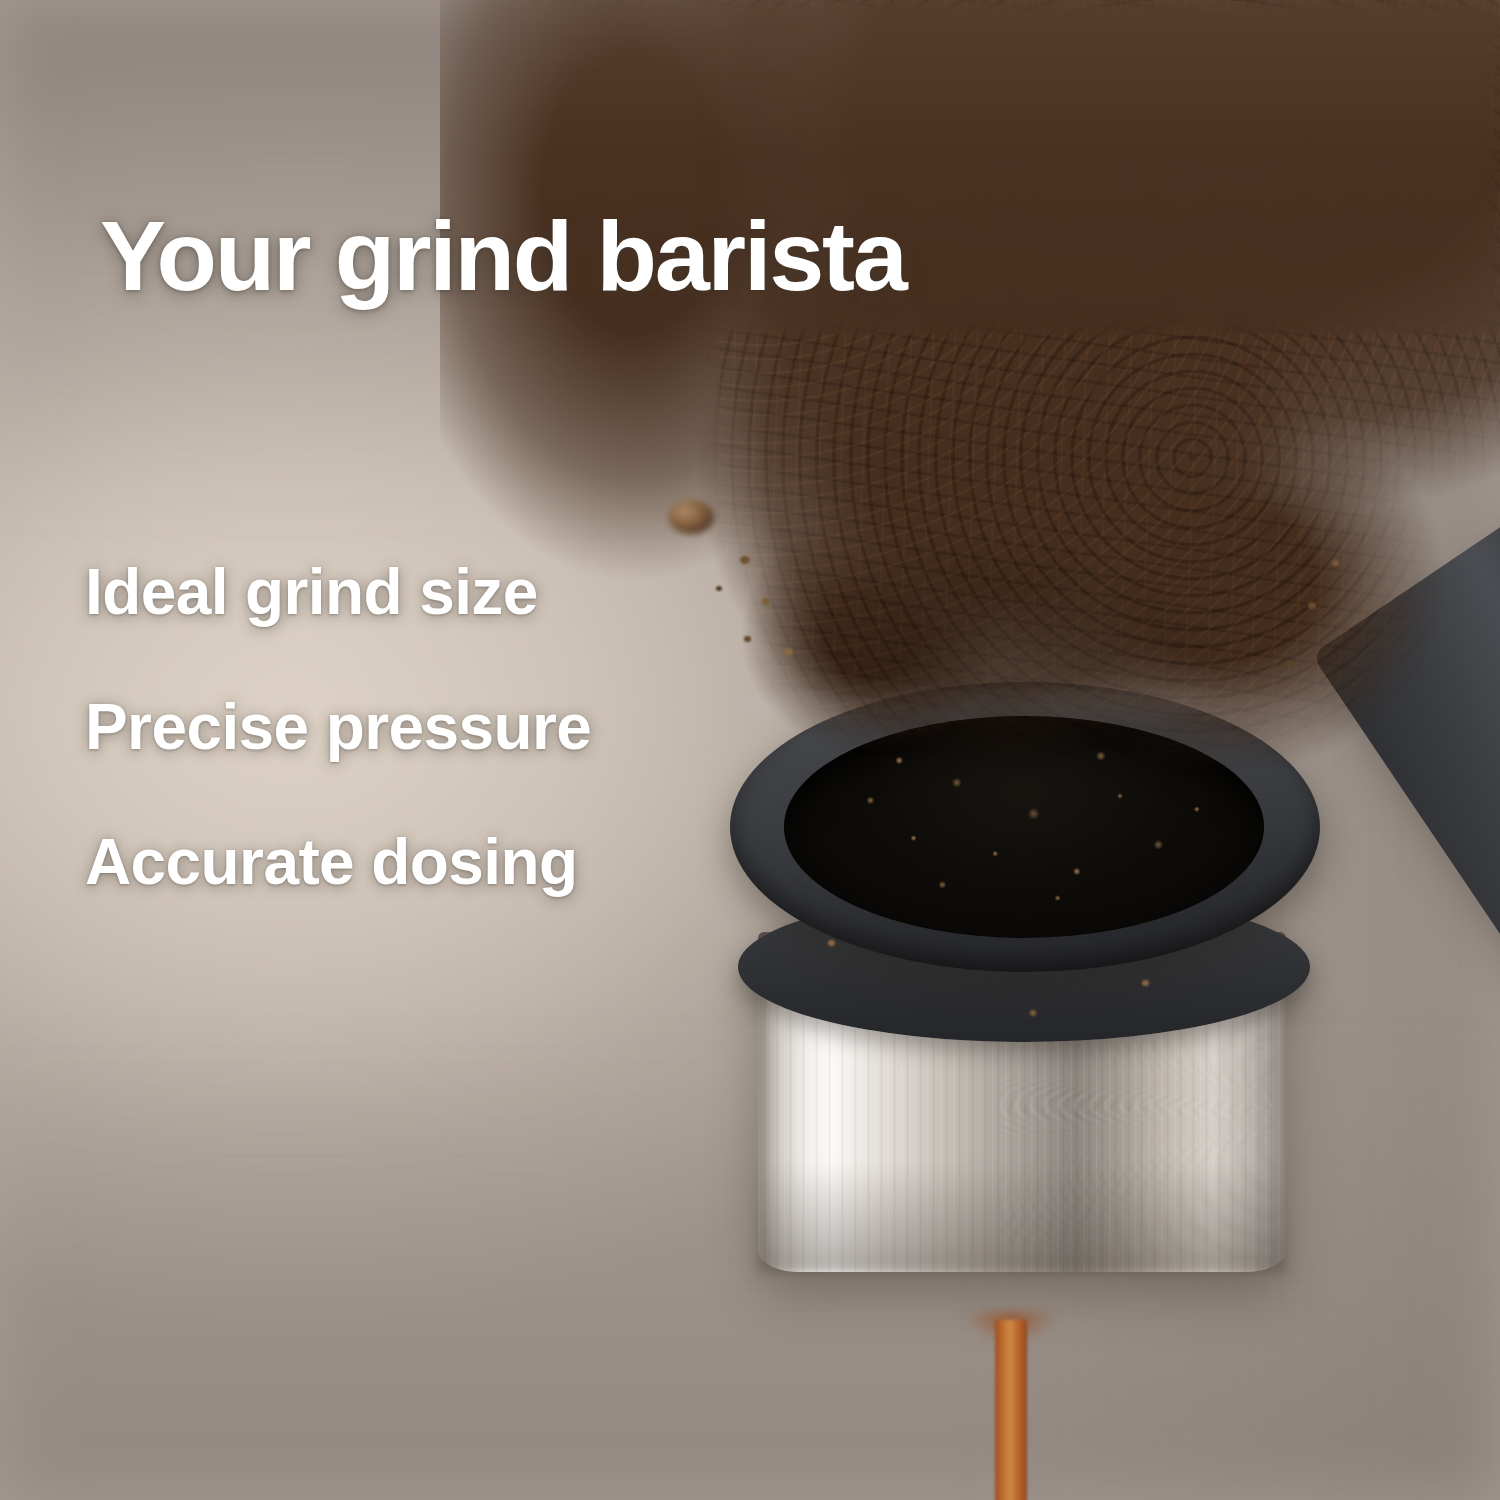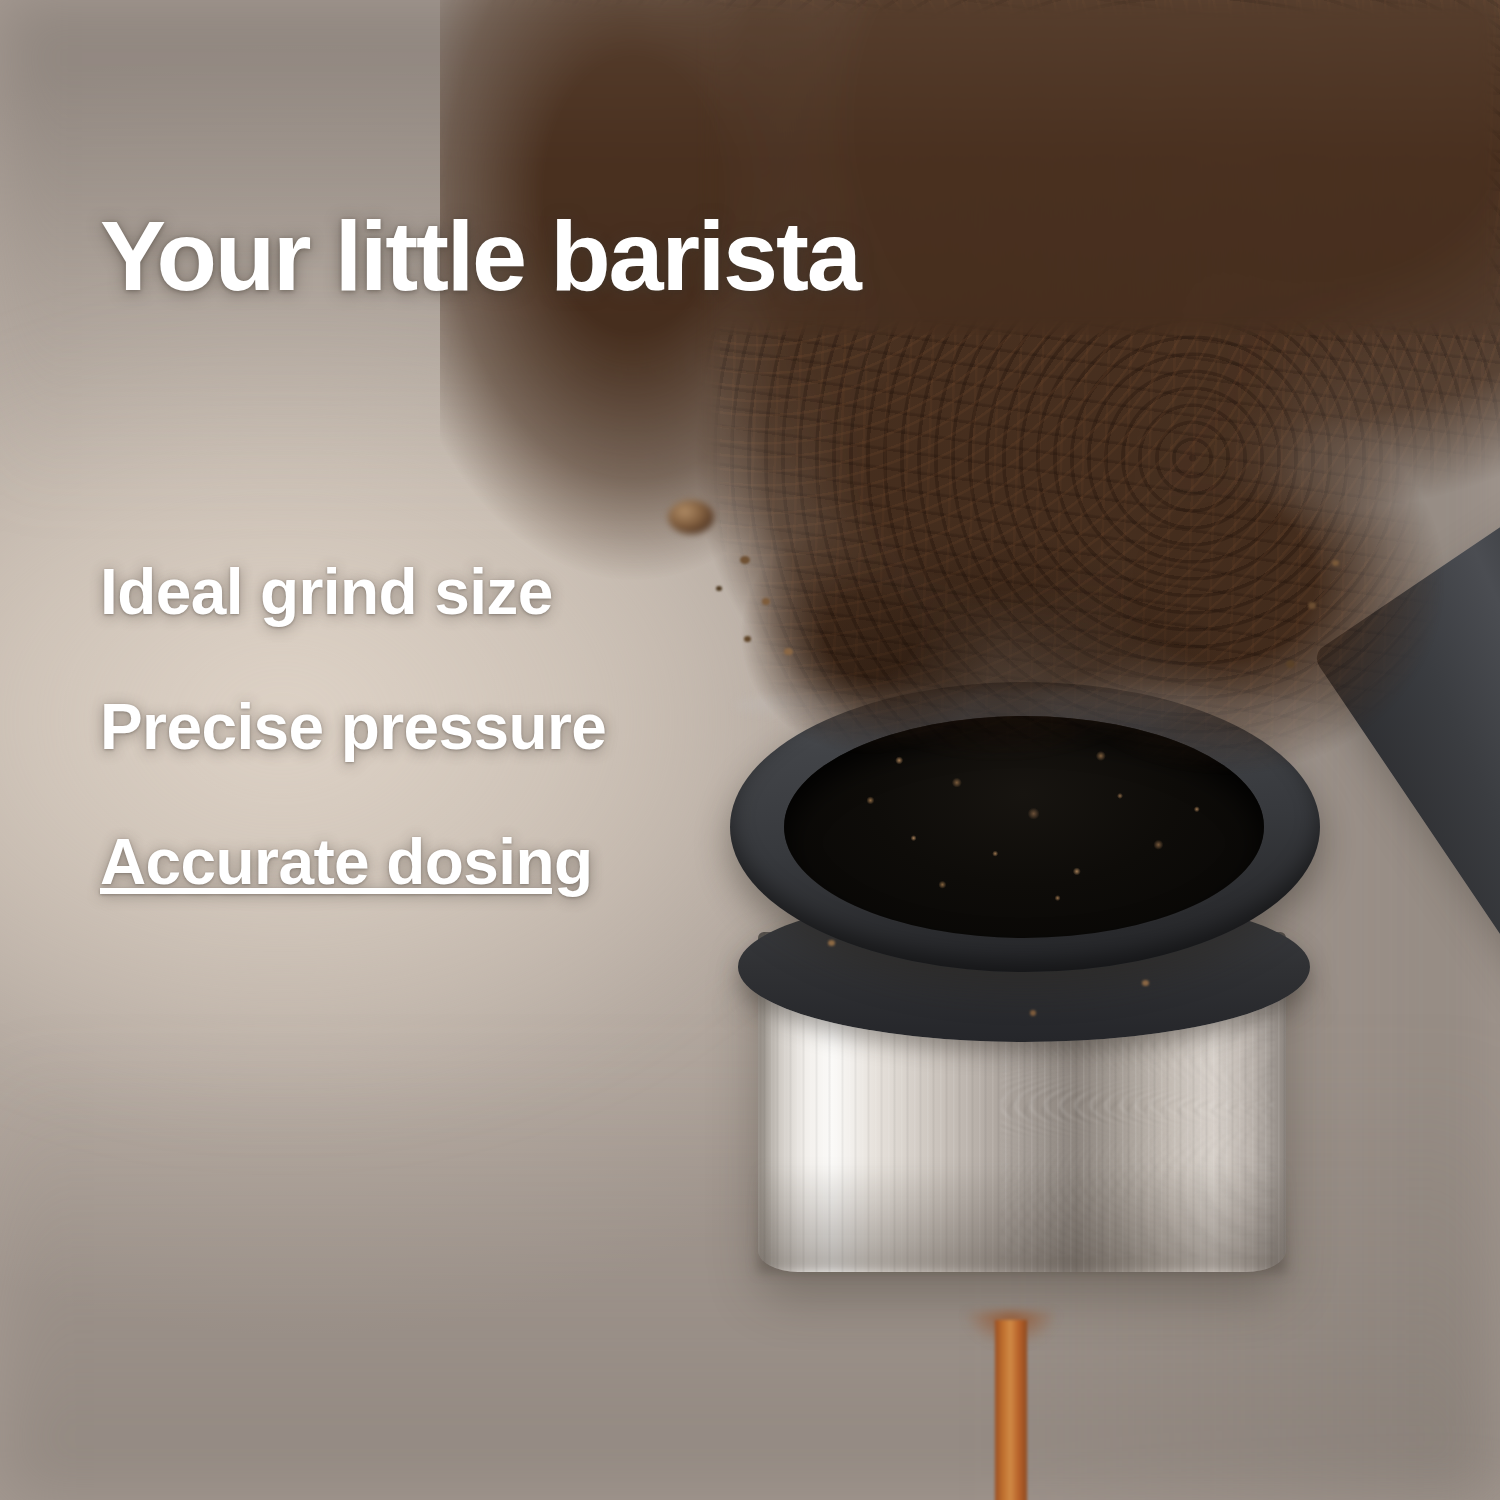--- a/index.html
+++ b/index.html
@@ -241,28 +241,28 @@
   
   .txt{
     position:absolute;color:#ffffff;
     text-shadow:0 2px 16px rgba(70,62,54,.50), 0 1px 4px rgba(60,52,44,.42);
     white-space:nowrap;
   }
   .headline{
     left:100px;top:206px;
     font-size:99px;font-weight:700;letter-spacing:-2.2px;line-height:1;
   }
-  .features{position:absolute;left:100px;top:560px;}
+  .features{position:absolute;left:85px;top:560px;}
   .feature{
     font-size:64px;font-weight:700;letter-spacing:-.6px;line-height:1;
     color:#fff;margin-bottom:71px;
     text-shadow:0 2px 14px rgba(70,62,54,.46), 0 1px 3px rgba(60,52,44,.38);
     white-space:nowrap;
   }
-  .feature:last-child{margin-bottom:0;text-decoration:underline;}
+  .feature:last-child{margin-bottom:0;}
   .tagline{
     left:100px;top:1234px;
     font-size:73px;font-weight:700;letter-spacing:-1.4px;line-height:1;
   }
 </style>
 </head>
 <body>
 
 <div id="stage">
 
@@ -311,21 +311,21 @@
   <div class="fleck" style="left:744px;top:636px;width:7px;height:6px;background:#5f4528;filter:blur(1px);"></div>
   <div class="fleck" style="left:784px;top:648px;width:9px;height:7px;background:#8a6745;filter:blur(1px);"></div>
   <div class="fleck" style="left:716px;top:586px;width:6px;height:5px;background:#4e3a22;filter:blur(1px);"></div>
   <div class="fleck" style="left:1308px;top:602px;width:8px;height:7px;background:#6b4e32;filter:blur(1px);"></div>
   <div class="fleck" style="left:1332px;top:560px;width:7px;height:6px;background:#7a5a3a;filter:blur(1px);"></div>
   <div class="fleck" style="left:1286px;top:660px;width:9px;height:8px;background:#5a4229;filter:blur(1px);"></div>
   <div class="fleck" style="left:828px;top:940px;width:7px;height:6px;background:#8d6a45;filter:blur(1px);"></div>
   <div class="fleck" style="left:1030px;top:1010px;width:6px;height:6px;background:#7d5c3c;filter:blur(1px);"></div>
   <div class="fleck" style="left:1142px;top:980px;width:7px;height:6px;background:#8a6745;filter:blur(1px);"></div>
 
-  <div class="txt headline">Your little barista</div>
+  <div class="txt headline">Your grind barista</div>
 
   <div class="features">
     <div class="feature">Ideal grind size</div>
     <div class="feature">Precise pressure</div>
     <div class="feature">Accurate dosing</div>
   </div>
 
 
 </div>
 

